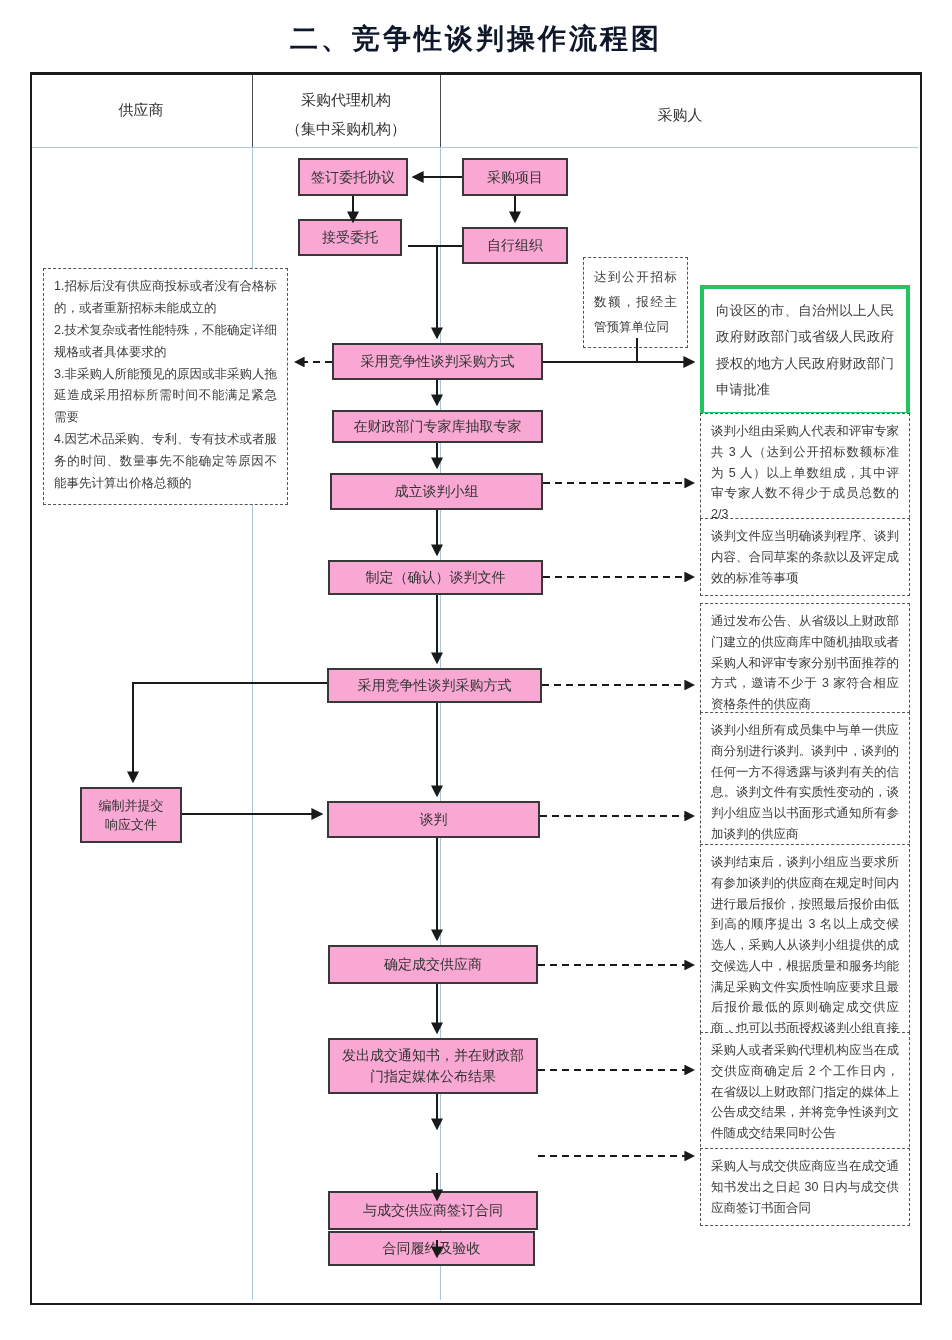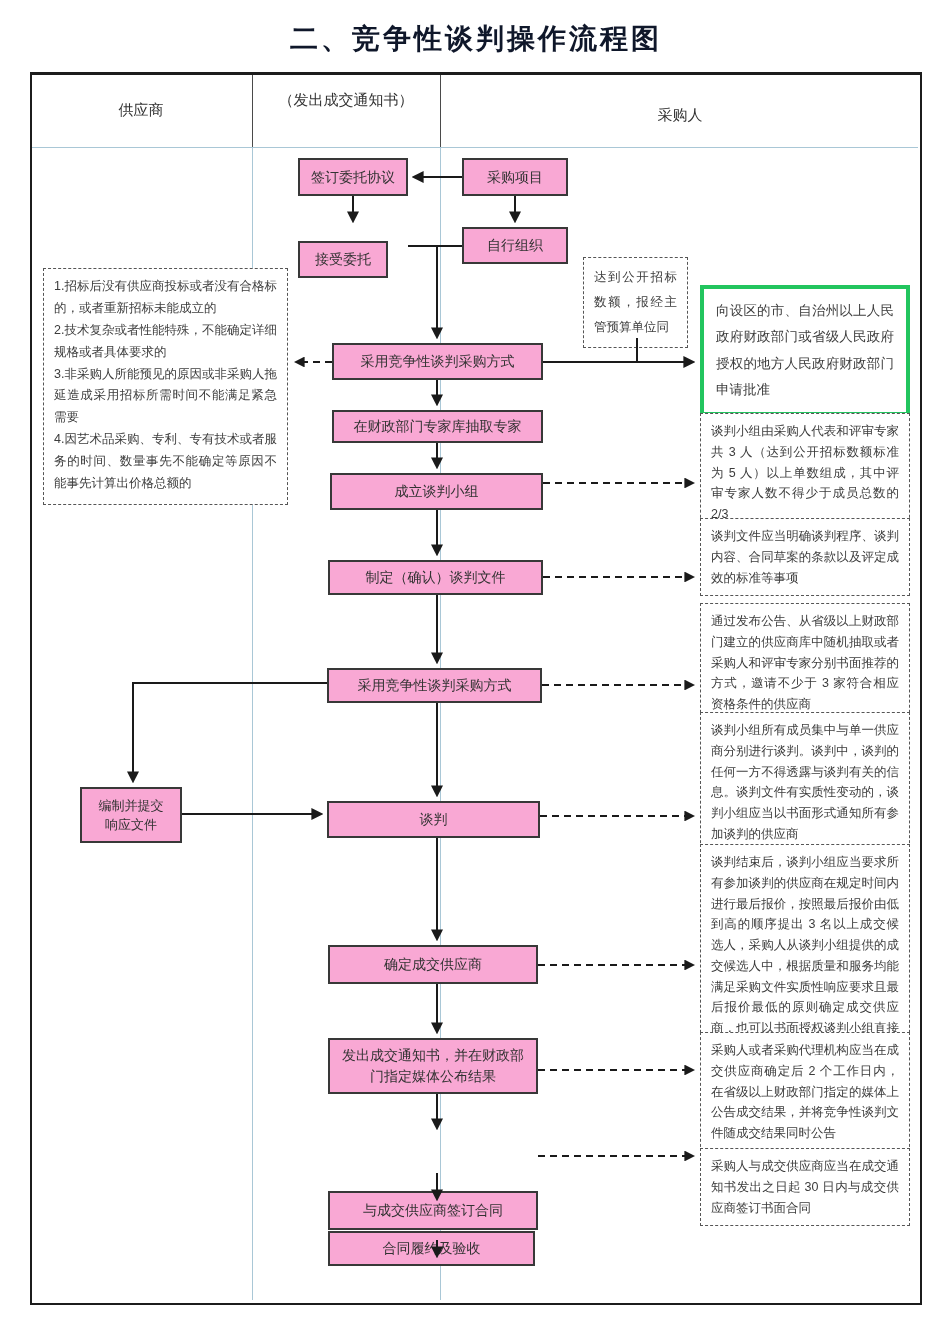--- a/index.html
+++ b/index.html
@@ -33,27 +33,28 @@
   <div class="frame"></div>
 
   <div class="vline-dark" style="left:252px;top:75px;height:73px;"></div>
   <div class="vline-dark" style="left:440px;top:75px;height:73px;"></div>
   <div class="vline" style="left:252px;top:148px;height:1152px;"></div>
   <div class="vline" style="left:440px;top:148px;height:1152px;"></div>
   <div class="hline-blue" style="left:32px;top:147px;width:886px;"></div>
 
   <div class="col-label" style="left:30px;top:96px;width:222px;">供应商</div>
   <div class="col-label" style="left:252px;top:86px;width:188px;">
-      <div>（发出成交通知书）</div>
+      <div>采购代理机构</div>
+      <div>（集中采购机构）</div>
     </div>
   <div class="col-label" style="left:440px;top:101px;width:480px;">采购人</div>
 
   <div class="fbox" style="left:298px;top:158px;width:110px;height:38px;">签订委托协议</div>
   <div class="fbox" style="left:462px;top:158px;width:106px;height:38px;">采购项目</div>
-  <div class="fbox" style="left:298px;top:241px;width:90px;height:37px;">接受委托</div>
+  <div class="fbox" style="left:298px;top:219px;width:104px;height:37px;">接受委托</div>
   <div class="fbox" style="left:462px;top:227px;width:106px;height:37px;">自行组织</div>
   <div class="fbox" style="left:332px;top:343px;width:211px;height:37px;">采用竞争性谈判采购方式</div>
   <div class="fbox" style="left:332px;top:410px;width:211px;height:33px;">在财政部门专家库抽取专家</div>
   <div class="fbox" style="left:330px;top:473px;width:213px;height:37px;">成立谈判小组</div>
   <div class="fbox" style="left:328px;top:560px;width:215px;height:35px;">制定（确认）谈判文件</div>
   <div class="fbox" style="left:327px;top:668px;width:215px;height:35px;">采用竞争性谈判采购方式</div>
   <div class="fbox" style="left:327px;top:801px;width:213px;height:37px;">谈判</div>
   <div class="fbox" style="left:328px;top:945px;width:210px;height:39px;">确定成交供应商</div>
   <div class="fbox" style="left:328px;top:1038px;width:210px;height:56px;">发出成交通知书，并在财政部门指定媒体公布结果</div>
   <div class="fbox" style="left:328px;top:1191px;width:210px;height:39px;">与成交供应商签订合同</div>

